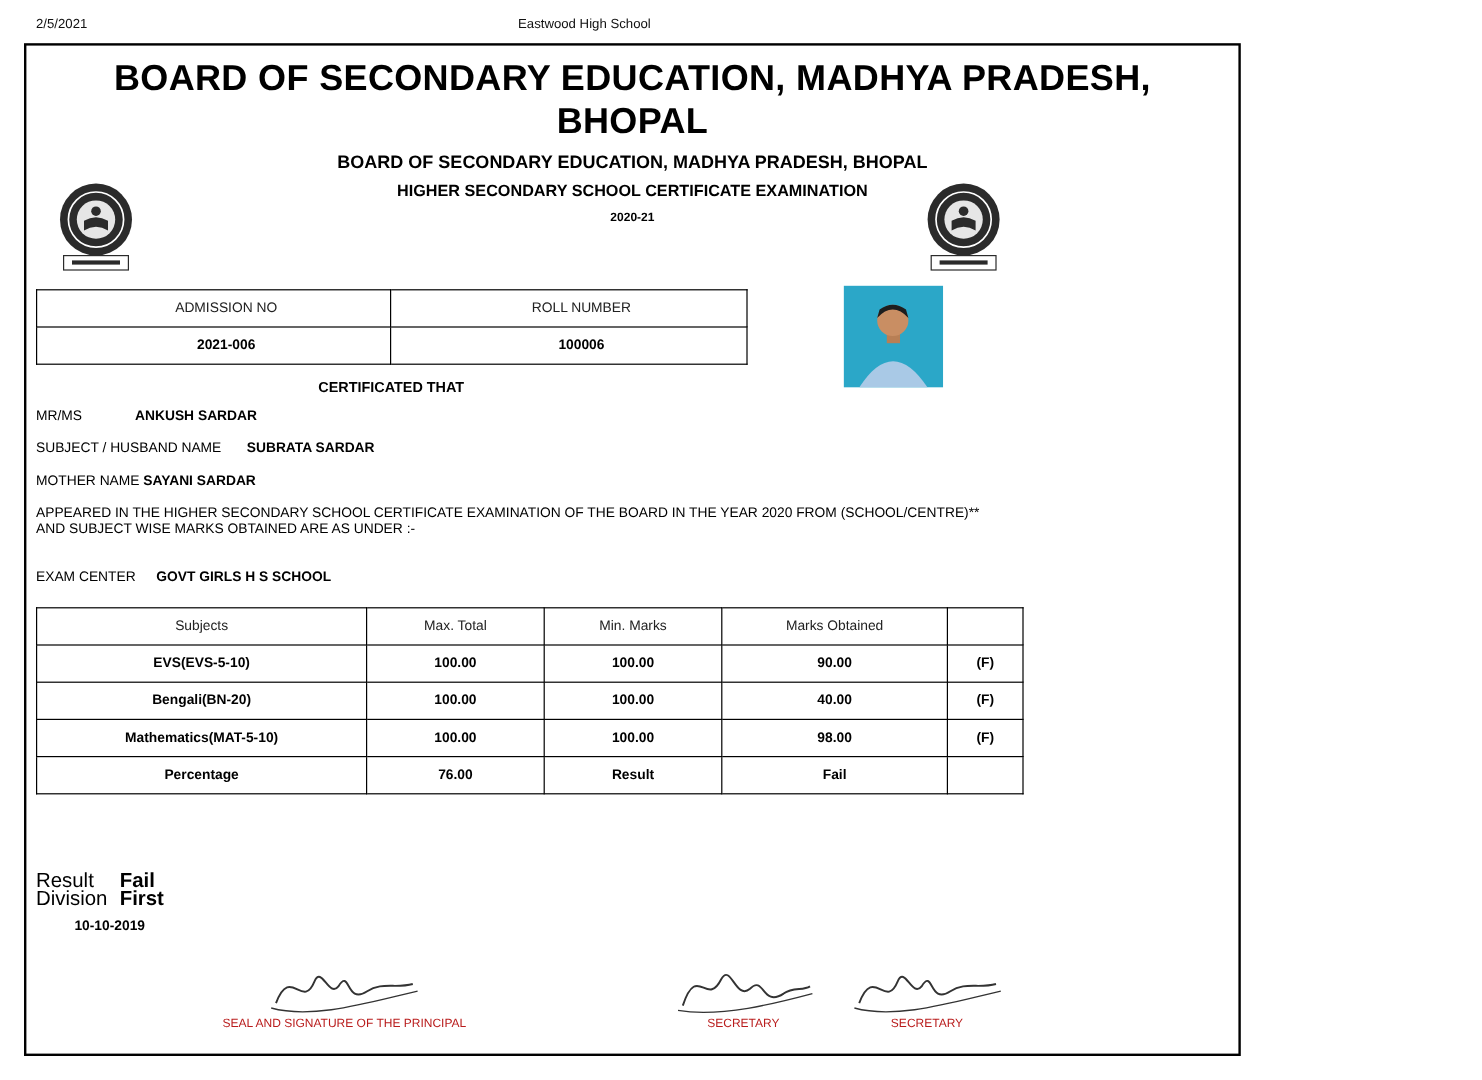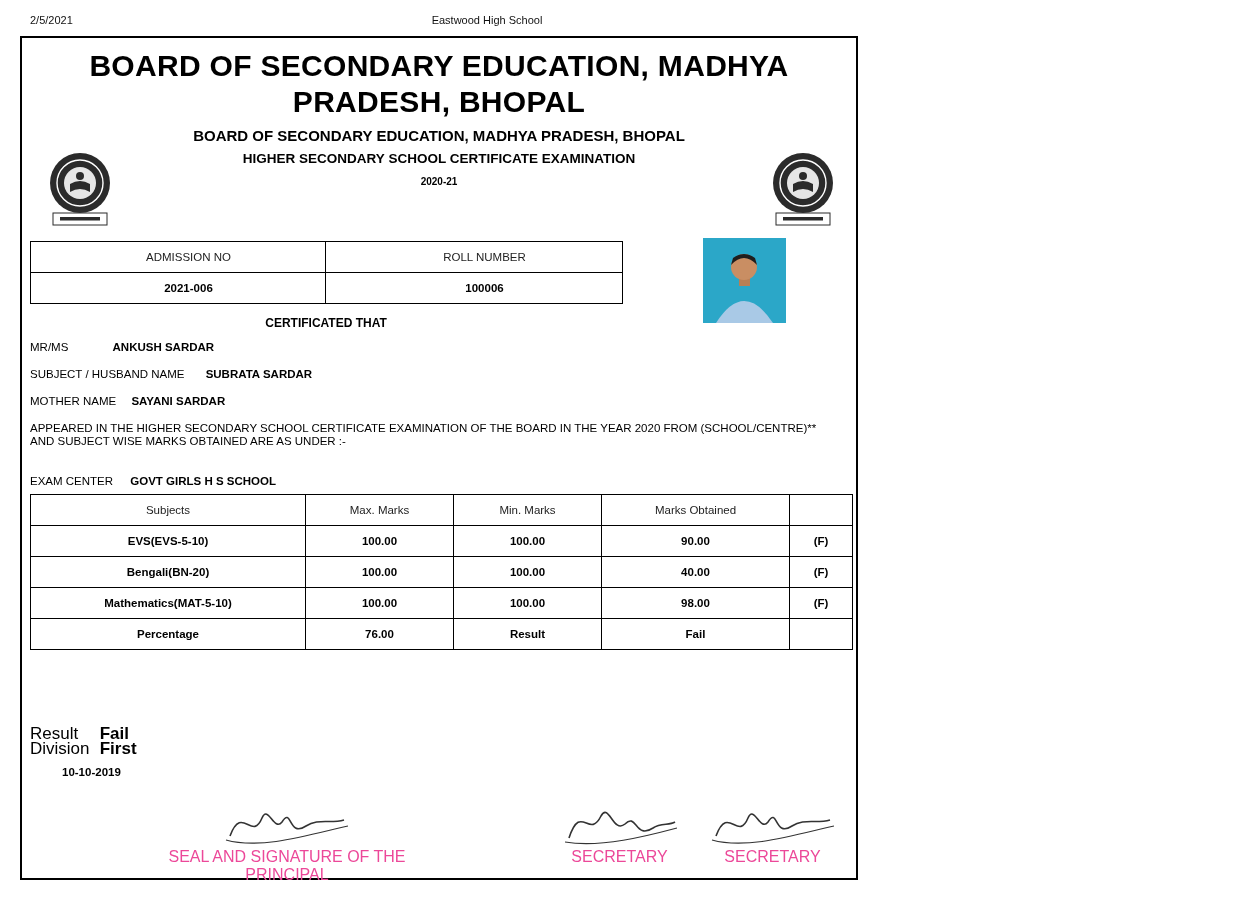--- a/index.html
+++ b/index.html
@@ -7,21 +7,21 @@
   body {
     width:1235px; height:900px; position:relative;
     font-family:"Liberation Sans", sans-serif; color:#000;
     overflow:hidden;
   }
   .print-header { position:absolute; top:14px; left:0; width:1158px; height:20px; font-size:11px; color:#111; }
   .print-date  { position:absolute; left:30px; top:0; }
   .print-title { position:absolute; left:487px; top:0; transform:translateX(-50%); }
 
   .certificate {
-    position:absolute; left:20px; top:36px; width:838px; height:844px;
+    position:absolute; left:20px; top:36px; width:1014px; height:844px;
     border:2px solid #000; background:#fff;
   }
   .cert-title {
     position:absolute; top:10px; left:0; width:100%; padding:0 14px;
     text-align:center; font-size:30px; font-weight:bold; line-height:36px; letter-spacing:0.3px;
   }
   .cert-subtitle {
     position:absolute; top:89px; left:0; width:100%;
     text-align:center; font-size:15px; font-weight:bold;
   }
@@ -51,36 +51,36 @@
                   font-size:12px; font-weight:bold; }
 
   .info-line { position:absolute; left:8px; font-size:11.5px; white-space:nowrap; }
   .info-line .val { font-weight:bold; }
   .line-mrms   { top:303px; }
   .line-father { top:330px; }
   .line-mother { top:357px; }
   .appeared    { position:absolute; top:384px; left:8px; width:800px; font-size:11.5px; line-height:13px; }
   .line-center { top:437px; }
 
-  .marks-table { position:absolute; top:456px; left:8px; width:822px; table-layout:fixed; }
+  .marks-table { position:absolute; top:468px; left:8px; width:822px; table-layout:fixed; }
   .marks-table td { height:31px; }
   .marks-table .hdr td { font-weight:normal; color:#222; }
   .marks-table .body td { font-weight:bold; }
 
   .result-block { position:absolute; top:688px; left:8px; font-size:17px; line-height:15px; }
   .result-block .lbl { display:inline-block; width:65px; }
   .result-block .val { font-weight:bold; }
   .issue-date { position:absolute; top:728px; left:40px; font-size:11.5px; font-weight:bold; }
 
   .sig-block { position:absolute; text-align:center; }
   .sig-principal { top:760px; left:110px; width:310px; }
   .sig-secretary1 { top:760px; left:515px; width:165px; }
   .sig-secretary2 { top:760px; left:668px; width:165px; }
   .sig-block svg { display:block; margin:0 auto; }
-  .sig-label { font-size:16px; margin-top:2px; color:#ec4899; }
+  .sig-label { font-size:10px; margin-top:2px; color:#b91c1c; }
 </style>
 </head>
 <body>
 
 <div class="print-header">
   <span class="print-date">2/5/2021</span>
   <span class="print-title">Eastwood High School</span>
 </div>
 
 <div class="certificate">
@@ -145,42 +145,42 @@
   <div class="info-line line-mrms">
     <span class="lbl">MR/MS</span>
     <span class="val" style="margin-left:41px">ANKUSH SARDAR</span>
   </div>
   <div class="info-line line-father">
     <span class="lbl">SUBJECT / HUSBAND NAME</span>
     <span class="val" style="margin-left:18px">SUBRATA SARDAR</span>
   </div>
   <div class="info-line line-mother">
     <span class="lbl">MOTHER NAME</span>
-    <span class="val" style="margin-left:12px">SAYANI SARDAR</span>
+    <span class="val" style="margin-left:0">SAYANI SARDAR</span>
   </div>
 
   <div class="appeared">APPEARED IN THE HIGHER SECONDARY SCHOOL CERTIFICATE EXAMINATION OF THE BOARD IN THE YEAR 2020 FROM (SCHOOL/CENTRE)** AND SUBJECT WISE MARKS OBTAINED ARE AS UNDER :-</div>
 
   <div class="info-line line-center">
     <span class="lbl">EXAM CENTER</span>
     <span class="val" style="margin-left:14px">GOVT GIRLS H S SCHOOL</span>
   </div>
 
   <table class="marks-table">
     <colgroup>
       <col style="width:275px">
         <col style="width:148px">
         <col style="width:148px">
         <col style="width:188px">
         <col style="width:63px">
     </colgroup>
     <tbody>
         <tr class="hdr">
       <td>Subjects</td>
-      <td>Max. Marks</td>
+      <td>Max. Total</td>
       <td>Min. Marks</td>
       <td>Marks Obtained</td>
       <td></td>
     </tr>
     <tr class="body">
       <td>EVS(EVS-5-10)</td>
       <td>100.00</td>
       <td>100.00</td>
       <td>90.00</td>
       <td>(F)</td>

